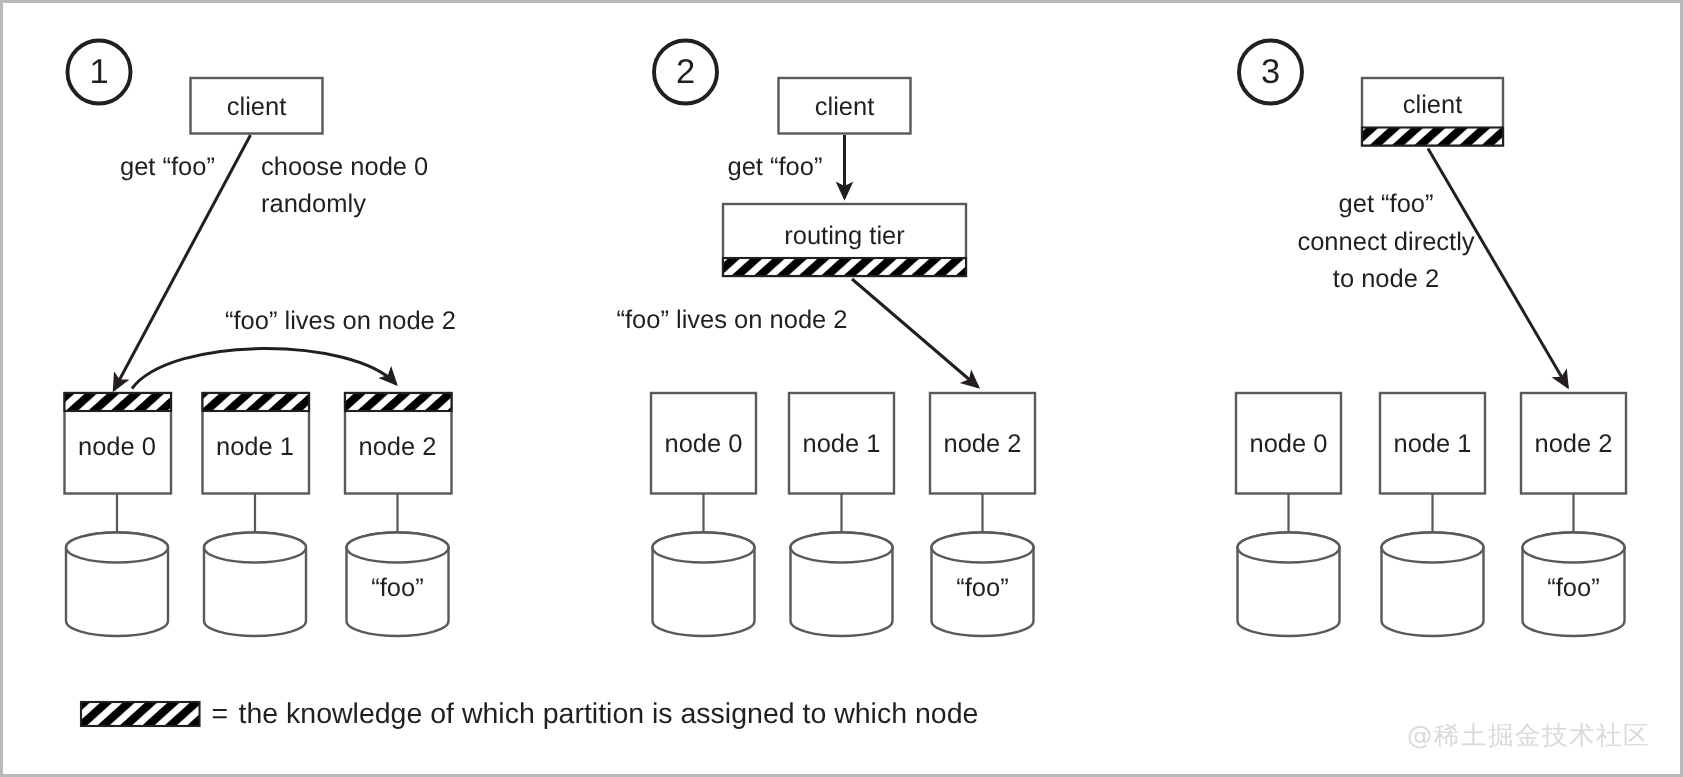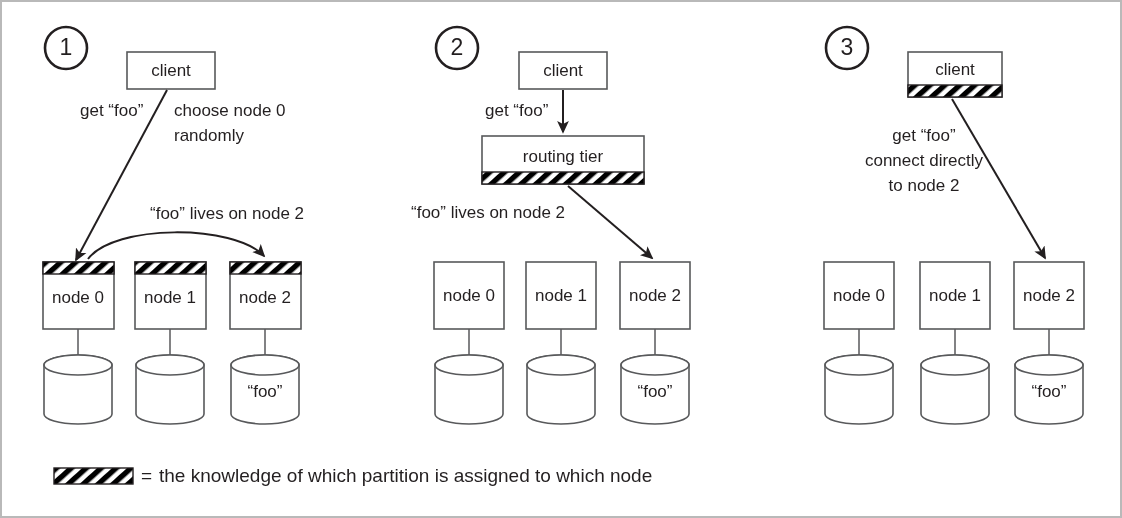--- a/index.html
+++ b/index.html
@@ -225,13 +225,14 @@
       </g>
     </g>
 
     <g>
       <rect x="52" y="466" width="79" height="16" fill="url(#hatch)" stroke="#231f20" stroke-width="1.4"></rect>
       <text class="t-legend" x="139" y="475" text-anchor="start">=</text>
       <text class="t-legend" x="157" y="475" text-anchor="start">the knowledge of which partition is assigned to which node</text>
     </g>
   </svg>
 
+  <div class="wm">@稀土掘金技术社区</div>
 </div>
 
 </body></html>

